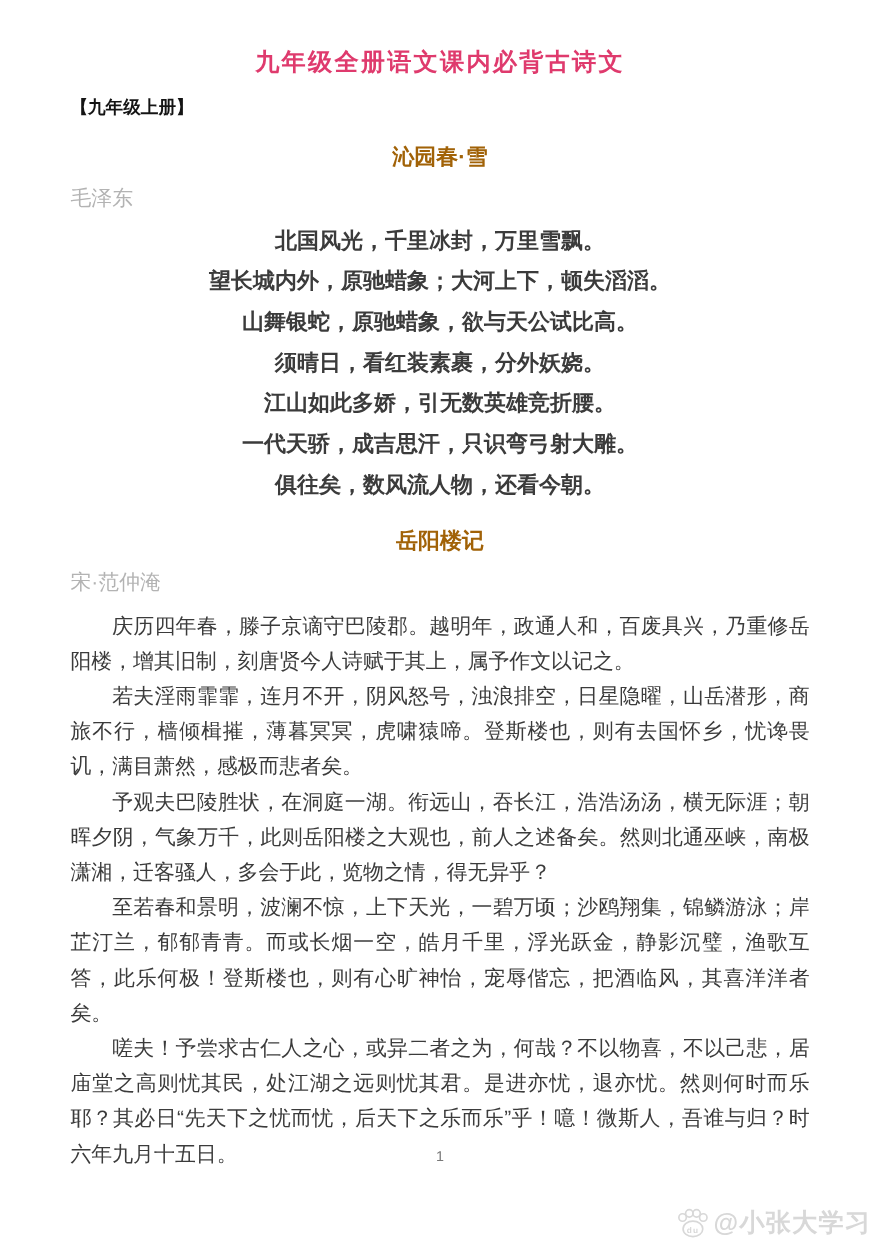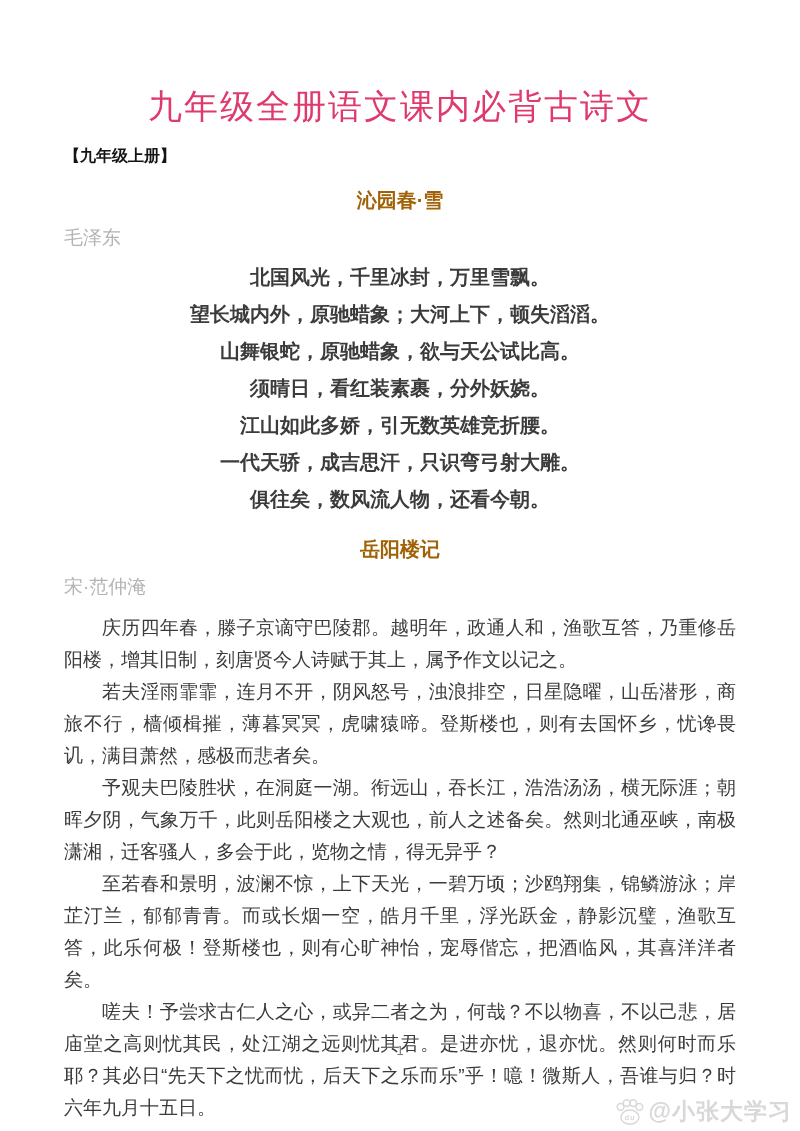--- a/index.html
+++ b/index.html
@@ -13,24 +13,24 @@
     overflow: hidden;
   }
   .page {
     width: 800px;
     height: 1131px;
     padding: 0 64px;
     position: relative;
   }
   .main-title {
     margin: 0;
-    padding-top: 84px;
+    padding-top: 42px;
     text-align: center;
-    font-size: 34px;
-    font-weight: 400;
+    font-size: 22px;
+    font-weight: 700;
     letter-spacing: 2px;
     color: #df3a6d;
   }
   .section-header {
     margin-top: 16px;
     font-size: 16px;
     font-weight: 700;
     color: #141414;
   }
   .piece-title {
@@ -109,21 +109,21 @@
       <div class="poem-line">江山如此多娇，引无数英雄竞折腰。</div>
       <div class="poem-line">一代天骄，成吉思汗，只识弯弓射大雕。</div>
       <div class="poem-line">俱往矣，数风流人物，还看今朝。</div>
     </div>
   </section>
 
   <section class="piece essay">
     <h2 class="piece-title">岳阳楼记</h2>
     <div class="piece-author">宋·范仲淹</div>
     <div class="essay-body">
-      <p class="para">庆历四年春，滕子京谪守巴陵郡。越明年，政通人和，渔歌互答，乃重修岳阳楼，增其旧制，刻唐贤今人诗赋于其上，属予作文以记之。</p>
+      <p class="para">庆历四年春，滕子京谪守巴陵郡。越明年，政通人和，百废具兴，乃重修岳阳楼，增其旧制，刻唐贤今人诗赋于其上，属予作文以记之。</p>
       <p class="para">若夫淫雨霏霏，连月不开，阴风怒号，浊浪排空，日星隐曜，山岳潜形，商旅不行，樯倾楫摧，薄暮冥冥，虎啸猿啼。登斯楼也，则有去国怀乡，忧谗畏讥，满目萧然，感极而悲者矣。</p>
       <p class="para">予观夫巴陵胜状，在洞庭一湖。衔远山，吞长江，浩浩汤汤，横无际涯；朝晖夕阴，气象万千，此则岳阳楼之大观也，前人之述备矣。然则北通巫峡，南极潇湘，迁客骚人，多会于此，览物之情，得无异乎？</p>
       <p class="para">至若春和景明，波澜不惊，上下天光，一碧万顷；沙鸥翔集，锦鳞游泳；岸芷汀兰，郁郁青青。而或长烟一空，皓月千里，浮光跃金，静影沉璧，渔歌互答，此乐何极！登斯楼也，则有心旷神怡，宠辱偕忘，把酒临风，其喜洋洋者矣。</p>
       <p class="para">嗟夫！予尝求古仁人之心，或异二者之为，何哉？不以物喜，不以己悲，居庙堂之高则忧其民，处江湖之远则忧其君。是进亦忧，退亦忧。然则何时而乐耶？其必日“先天下之忧而忧，后天下之乐而乐”乎！噫！微斯人，吾谁与归？时六年九月十五日。</p>
     </div>
   </section>
 
   <div class="page-number">1</div>
 
   <div class="watermark">

